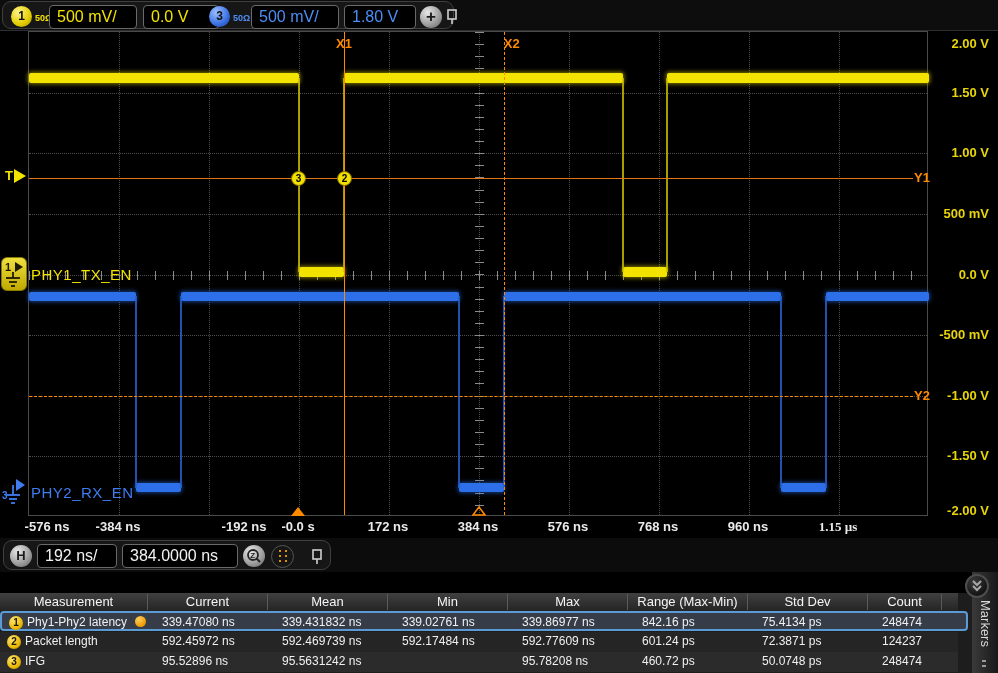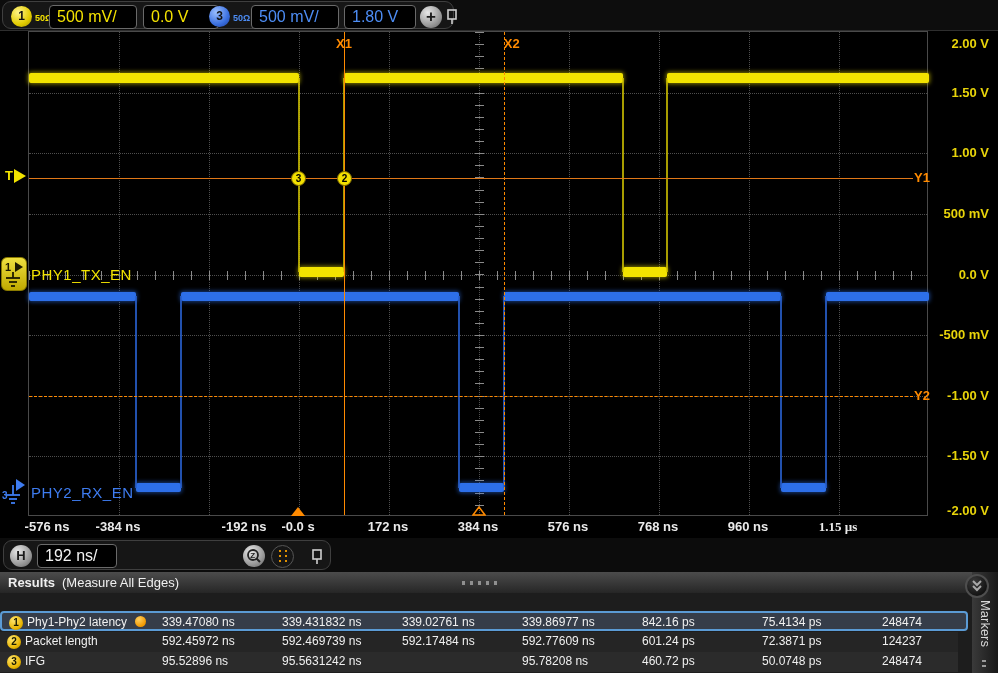--- a/index.html
+++ b/index.html
@@ -200,43 +200,49 @@
       <line x1="5" y1="18" x2="19" y2="18" stroke="#3e7cf0" stroke-width="1.8"></line>
       <line x1="8" y1="22" x2="16" y2="22" stroke="#3e7cf0" stroke-width="1.8"></line>
       <line x1="10" y1="26" x2="14" y2="26" stroke="#3e7cf0" stroke-width="1.8"></line>
     </svg>
   </div>
 
   <div class="hbar">
     <div class="h-group">
       <div class="round-btn h-btn">H</div>
       <div class="h-field h-f1">192 ns/</div>
+      <div class="h-field h-f2">384.0000 ns</div>
       <div class="round-btn zoom-btn">
         <svg width="16" height="16" viewBox="0 0 16 16" style="margin-left:3px;">
             <circle cx="7" cy="7" r="5" fill="none" stroke="#222" stroke-width="1.8"></circle>
             <line x1="10.5" y1="10.5" x2="14" y2="14" stroke="#222" stroke-width="2"></line>
             <text x="4.2" y="10.2" font-size="8" font-weight="bold" fill="#222" font-family="Liberation Sans, sans-serif">Z</text>
           </svg>
       </div>
       <div class="dots-btn"></div>
       <div class="pin-icon pin-h">
         <svg width="12" height="16" viewBox="0 0 12 16">
             <rect x="2" y="1" width="8" height="9" fill="none" stroke="#cfcfcf" stroke-width="1.6"></rect>
             <line x1="6" y1="10" x2="6" y2="15" stroke="#cfcfcf" stroke-width="1.6"></line>
           </svg>
       </div>
     </div>
   </div>
 
-  <div class="results-bar">
-    <span class="results-title">Results</span>
-    <span class="results-sub">(Measure All Edges)</span>
-    <div class="drag-dots"></div>
-  </div>
   <div class="rtable" id="rtable">
+      <div class="rhead">
+        <div class="hcell" style="left: 0px; width: 148px;">Measurement</div>
+        <div class="hcell" style="left: 148px; width: 120px;">Current</div>
+        <div class="hcell" style="left: 268px; width: 120px;">Mean</div>
+        <div class="hcell" style="left: 388px; width: 120px;">Min</div>
+        <div class="hcell" style="left: 508px; width: 120px;">Max</div>
+        <div class="hcell" style="left: 628px; width: 120px;">Range (Max-Min)</div>
+        <div class="hcell" style="left: 748px; width: 120px;">Std Dev</div>
+        <div class="hcell" style="left: 868px; width: 74px;">Count</div>
+      </div>
       <div class="rrow selected" style="top: 18px;">
         <div class="row-badge" style="left: 7px;">1</div>
         <div class="rcell" style="left: 25px;">Phy1-Phy2 latency<span class="status-dot"></span></div>
         <div class="rcell" style="left: 160px;">339.47080 ns</div>
         <div class="rcell" style="left: 280px;">339.431832 ns</div>
         <div class="rcell" style="left: 400px;">339.02761 ns</div>
         <div class="rcell" style="left: 520px;">339.86977 ns</div>
         <div class="rcell" style="left: 640px;">842.16 ps</div>
         <div class="rcell" style="left: 760px;">75.4134 ps</div>
         <div class="rcell" style="left: 880px;">248474</div>

